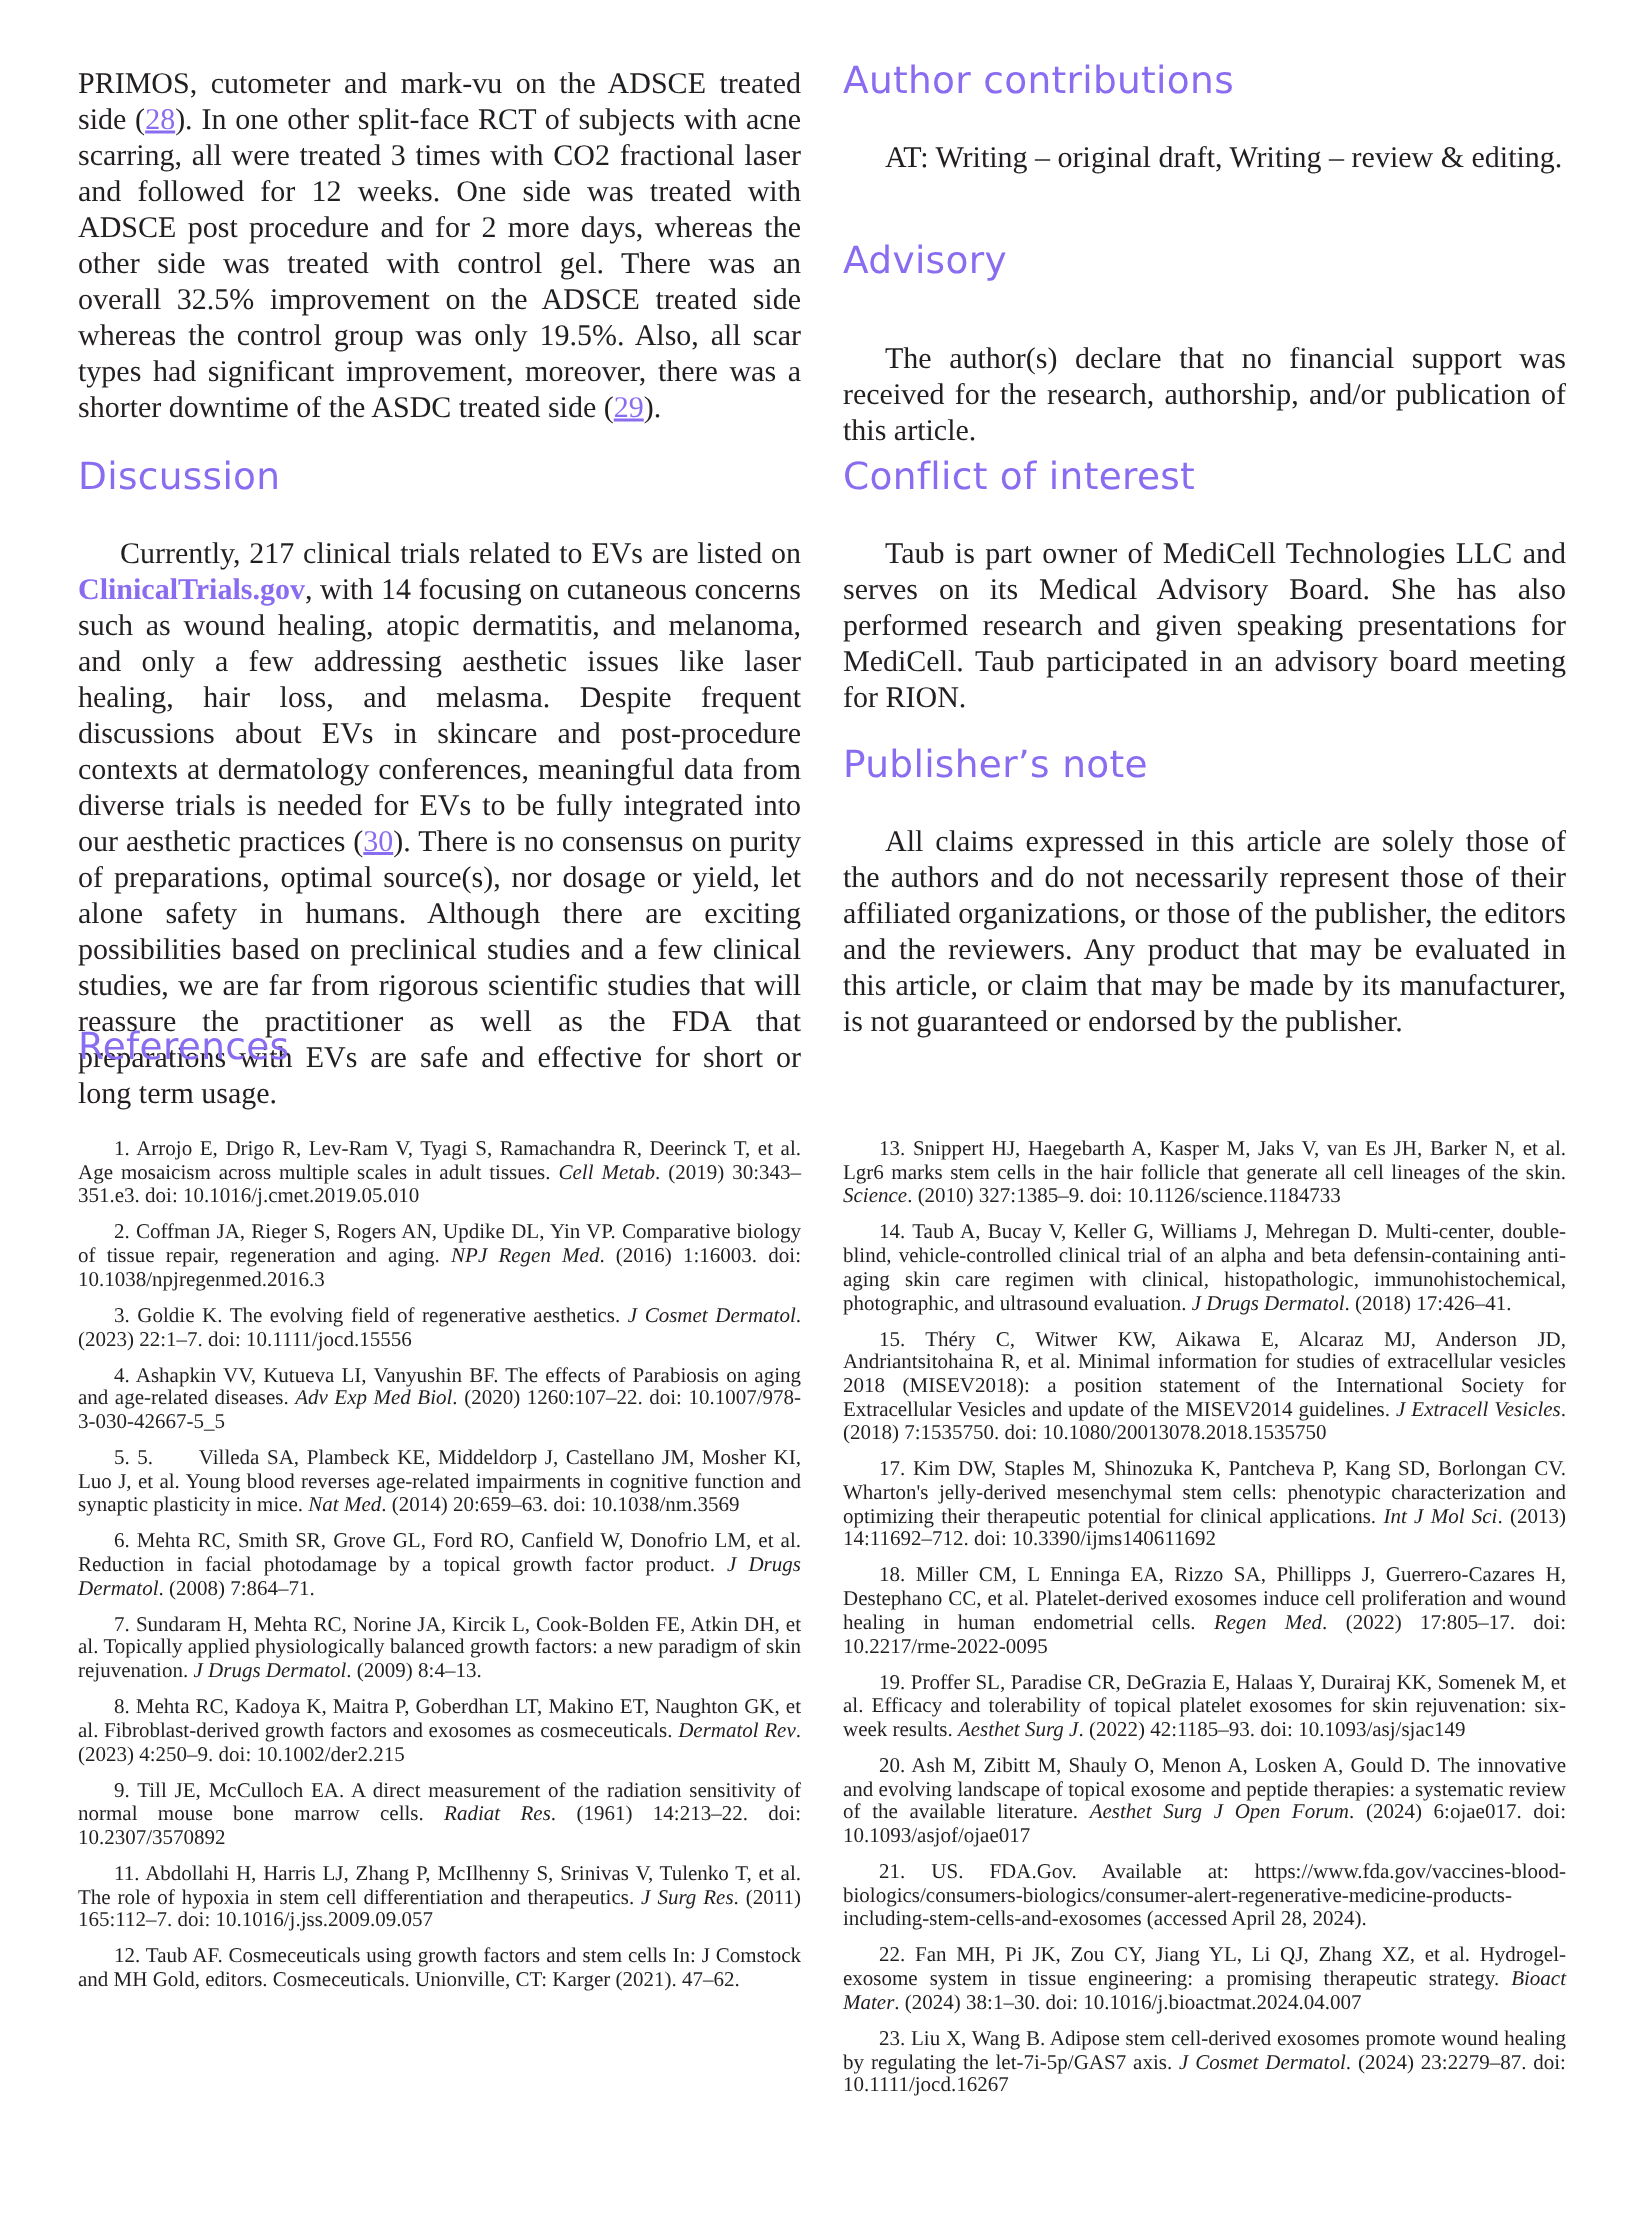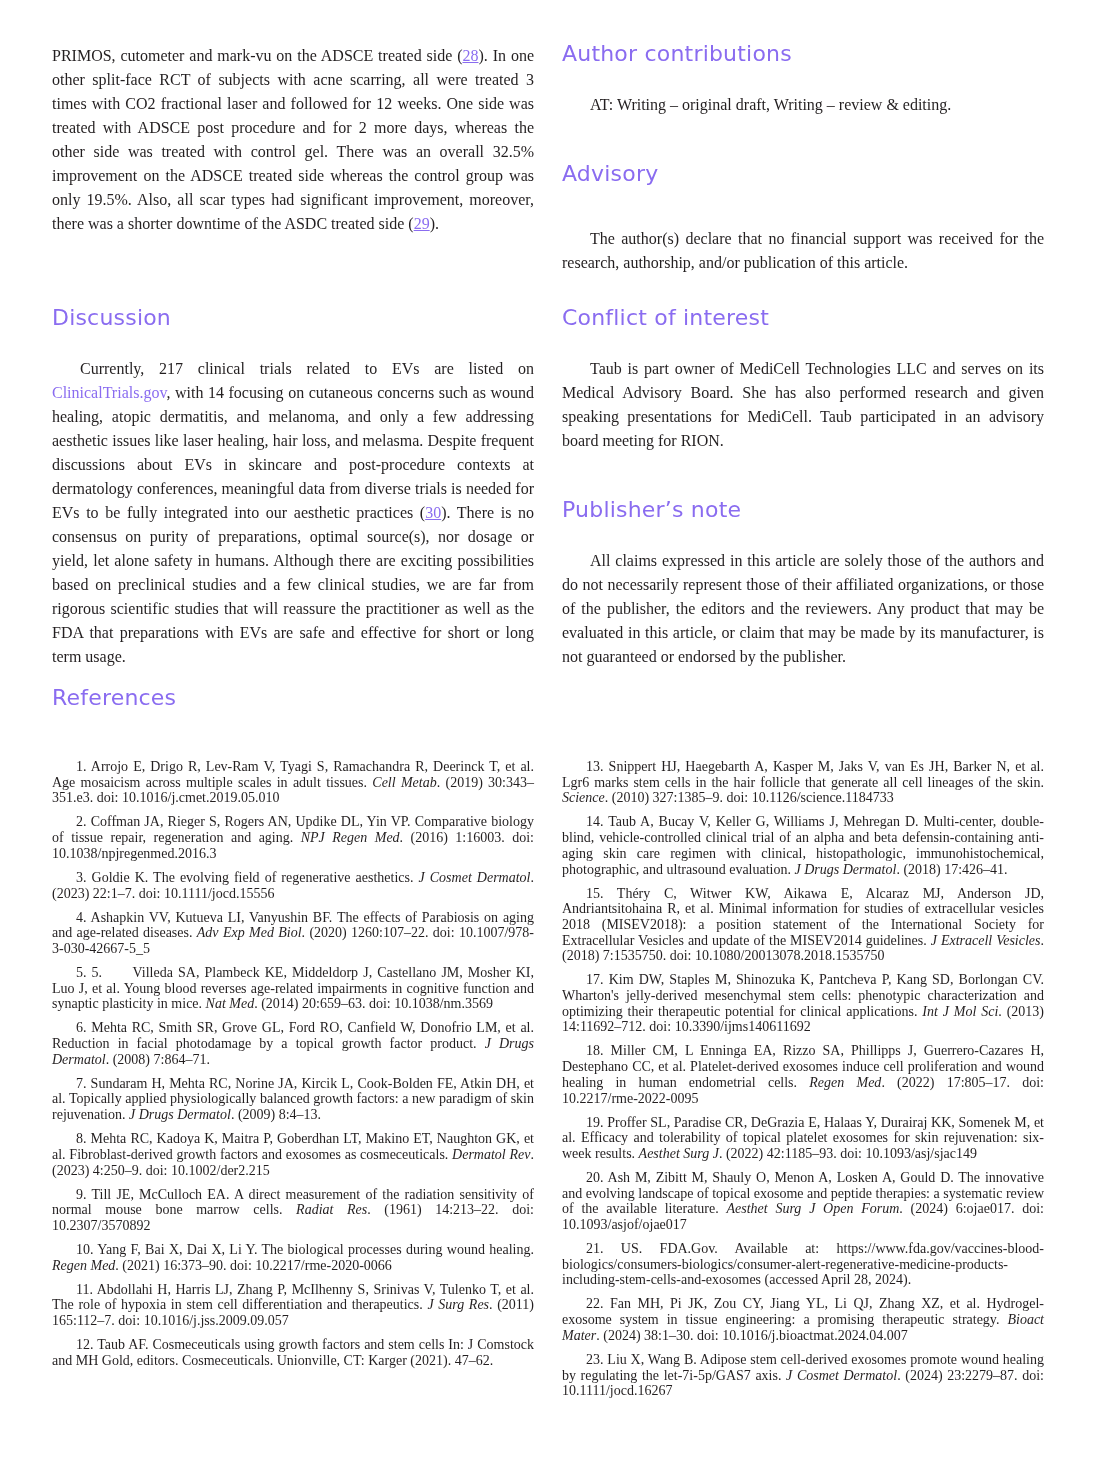--- a/index.html
+++ b/index.html
@@ -1,25 +1,25 @@
 <!DOCTYPE html>
 <html><head>
 <meta charset="utf-8">
 <style>
   * { margin: 0; padding: 0; box-sizing: border-box; }
   html, body { width: 1100px; height: 1476px; background: #ffffff; }
   body { position: relative; font-family: "Liberation Serif", "DejaVu Serif", serif; color: #231f20; }
   .col { position: absolute; width: 482px; }
   .col-left { left: 52px; }
   .col-right { left: 562px; }
-  .body-text { font-size: 16px; line-height: 24px; text-align: justify; }
+  .body-text { font-size: 20px; line-height: 24px; text-align: justify; }
   .indent { text-indent: 28px; }
-  .heading { font-family: "DejaVu Sans", "Liberation Sans", sans-serif; font-weight: normal; color: #8a6cf0; font-size: 22px; line-height: 30px; letter-spacing: 0.2px; }
+  .heading { font-family: "DejaVu Sans", "Liberation Sans", sans-serif; font-weight: normal; color: #8a6cf0; font-size: 25px; line-height: 30px; letter-spacing: 0.2px; }
   .cite { color: #8a6cf0; }
-  .link { color: #8a6cf0; text-decoration: none; }
+  .link { color: #8a6cf0; text-decoration: none; font-weight: bold; }
   .refs { font-size: 14px; line-height: 15.7px; text-align: justify; }
   .ref { text-indent: 24px; margin-bottom: 8.3px; }
   .ref i { font-style: italic; }
 </style>
 </head>
 <body>
 
 <div class="col col-left body-text" style="top:44px;"><span>PRIMOS, cutometer and mark-vu on the ADSCE treated side (</span><a class="cite" href="#">28</a><span>). In one other split-face RCT of subjects with acne scarring, all were treated 3 times with CO2 fractional laser and followed for 12 weeks. One side was treated with ADSCE post procedure and for 2 more days, whereas the other side was treated with control gel. There was an overall 32.5% improvement on the ADSCE treated side whereas the control group was only 19.5%. Also, all scar types had significant improvement, moreover, there was a shorter downtime of the ASDC treated side (</span><a class="cite" href="#">29</a><span>).</span></div>
 
 <h2 class="col col-left heading" style="top:303px;">Discussion</h2>
@@ -42,21 +42,20 @@
 <div class="col col-left refs" style="top:759px;" id="refs-left">
     <p class="ref"><span>1. Arrojo E, Drigo R, Lev-Ram V, Tyagi S, Ramachandra R, Deerinck T, et al. Age mosaicism across multiple scales in adult tissues. </span><i>Cell Metab</i><span>. (2019) 30:343–351.e3. doi: 10.1016/j.cmet.2019.05.010</span></p>
     <p class="ref"><span>2. Coffman JA, Rieger S, Rogers AN, Updike DL, Yin VP. Comparative biology of tissue repair, regeneration and aging. </span><i>NPJ Regen Med</i><span>. (2016) 1:16003. doi: 10.1038/npjregenmed.2016.3</span></p>
     <p class="ref"><span>3. Goldie K. The evolving field of regenerative aesthetics. </span><i>J Cosmet Dermatol</i><span>. (2023) 22:1–7. doi: 10.1111/jocd.15556</span></p>
     <p class="ref"><span>4. Ashapkin VV, Kutueva LI, Vanyushin BF. The effects of Parabiosis on aging and age-related diseases. </span><i>Adv Exp Med Biol</i><span>. (2020) 1260:107–22. doi: 10.1007/978-3-030-42667-5_5</span></p>
     <p class="ref"><span>5. 5.&nbsp;&nbsp;&nbsp;&nbsp;&nbsp;&nbsp;Villeda SA, Plambeck KE, Middeldorp J, Castellano JM, Mosher KI, Luo J, et al. Young blood reverses age-related impairments in cognitive function and synaptic plasticity in mice. </span><i>Nat Med</i><span>. (2014) 20:659–63. doi: 10.1038/nm.3569</span></p>
     <p class="ref"><span>6. Mehta RC, Smith SR, Grove GL, Ford RO, Canfield W, Donofrio LM, et al. Reduction in facial photodamage by a topical growth factor product. </span><i>J Drugs Dermatol</i><span>. (2008) 7:864–71.</span></p>
     <p class="ref"><span>7. Sundaram H, Mehta RC, Norine JA, Kircik L, Cook-Bolden FE, Atkin DH, et al. Topically applied physiologically balanced growth factors: a new paradigm of skin rejuvenation. </span><i>J Drugs Dermatol</i><span>. (2009) 8:4–13.</span></p>
     <p class="ref"><span>8. Mehta RC, Kadoya K, Maitra P, Goberdhan LT, Makino ET, Naughton GK, et al. Fibroblast-derived growth factors and exosomes as cosmeceuticals. </span><i>Dermatol Rev</i><span>. (2023) 4:250–9. doi: 10.1002/der2.215</span></p>
     <p class="ref"><span>9. Till JE, McCulloch EA. A direct measurement of the radiation sensitivity of normal mouse bone marrow cells. </span><i>Radiat Res</i><span>. (1961) 14:213–22. doi: 10.2307/3570892</span></p>
-    <p class="ref"><span>10. Yang F, Bai X, Dai X, Li Y. The biological processes during wound healing. </span><i>Regen Med</i><span>. (2021) 16:373–90. doi: 10.2217/rme-2020-0066</span></p>
     <p class="ref"><span>11. Abdollahi H, Harris LJ, Zhang P, McIlhenny S, Srinivas V, Tulenko T, et al. The role of hypoxia in stem cell differentiation and therapeutics. </span><i>J Surg Res</i><span>. (2011) 165:112–7. doi: 10.1016/j.jss.2009.09.057</span></p>
     <p class="ref"><span>12. Taub AF. Cosmeceuticals using growth factors and stem cells In: J Comstock and MH Gold, editors. Cosmeceuticals. Unionville, CT: Karger (2021). 47–62.</span></p>
   </div>
 <div class="col col-right refs" style="top:759px;" id="refs-right">
     <p class="ref"><span>13. Snippert HJ, Haegebarth A, Kasper M, Jaks V, van Es JH, Barker N, et al. Lgr6 marks stem cells in the hair follicle that generate all cell lineages of the skin. </span><i>Science</i><span>. (2010) 327:1385–9. doi: 10.1126/science.1184733</span></p>
     <p class="ref"><span>14. Taub A, Bucay V, Keller G, Williams J, Mehregan D. Multi-center, double-blind, vehicle-controlled clinical trial of an alpha and beta defensin-containing anti-aging skin care regimen with clinical, histopathologic, immunohistochemical, photographic, and ultrasound evaluation. </span><i>J Drugs Dermatol</i><span>. (2018) 17:426–41.</span></p>
     <p class="ref"><span>15. Théry C, Witwer KW, Aikawa E, Alcaraz MJ, Anderson JD, Andriantsitohaina R, et al. Minimal information for studies of extracellular vesicles 2018 (MISEV2018): a position statement of the International Society for Extracellular Vesicles and update of the MISEV2014 guidelines. </span><i>J Extracell Vesicles</i><span>. (2018) 7:1535750. doi: 10.1080/20013078.2018.1535750</span></p>
     <p class="ref"><span>17. Kim DW, Staples M, Shinozuka K, Pantcheva P, Kang SD, Borlongan CV. Wharton's jelly-derived mesenchymal stem cells: phenotypic characterization and optimizing their therapeutic potential for clinical applications. </span><i>Int J Mol Sci</i><span>. (2013) 14:11692–712. doi: 10.3390/ijms140611692</span></p>
     <p class="ref"><span>18. Miller CM, L Enninga EA, Rizzo SA, Phillipps J, Guerrero-Cazares H, Destephano CC, et al. Platelet-derived exosomes induce cell proliferation and wound healing in human endometrial cells. </span><i>Regen Med</i><span>. (2022) 17:805–17. doi: 10.2217/rme-2022-0095</span></p>
     <p class="ref"><span>19. Proffer SL, Paradise CR, DeGrazia E, Halaas Y, Durairaj KK, Somenek M, et al. Efficacy and tolerability of topical platelet exosomes for skin rejuvenation: six-week results. </span><i>Aesthet Surg J</i><span>. (2022) 42:1185–93. doi: 10.1093/asj/sjac149</span></p>

